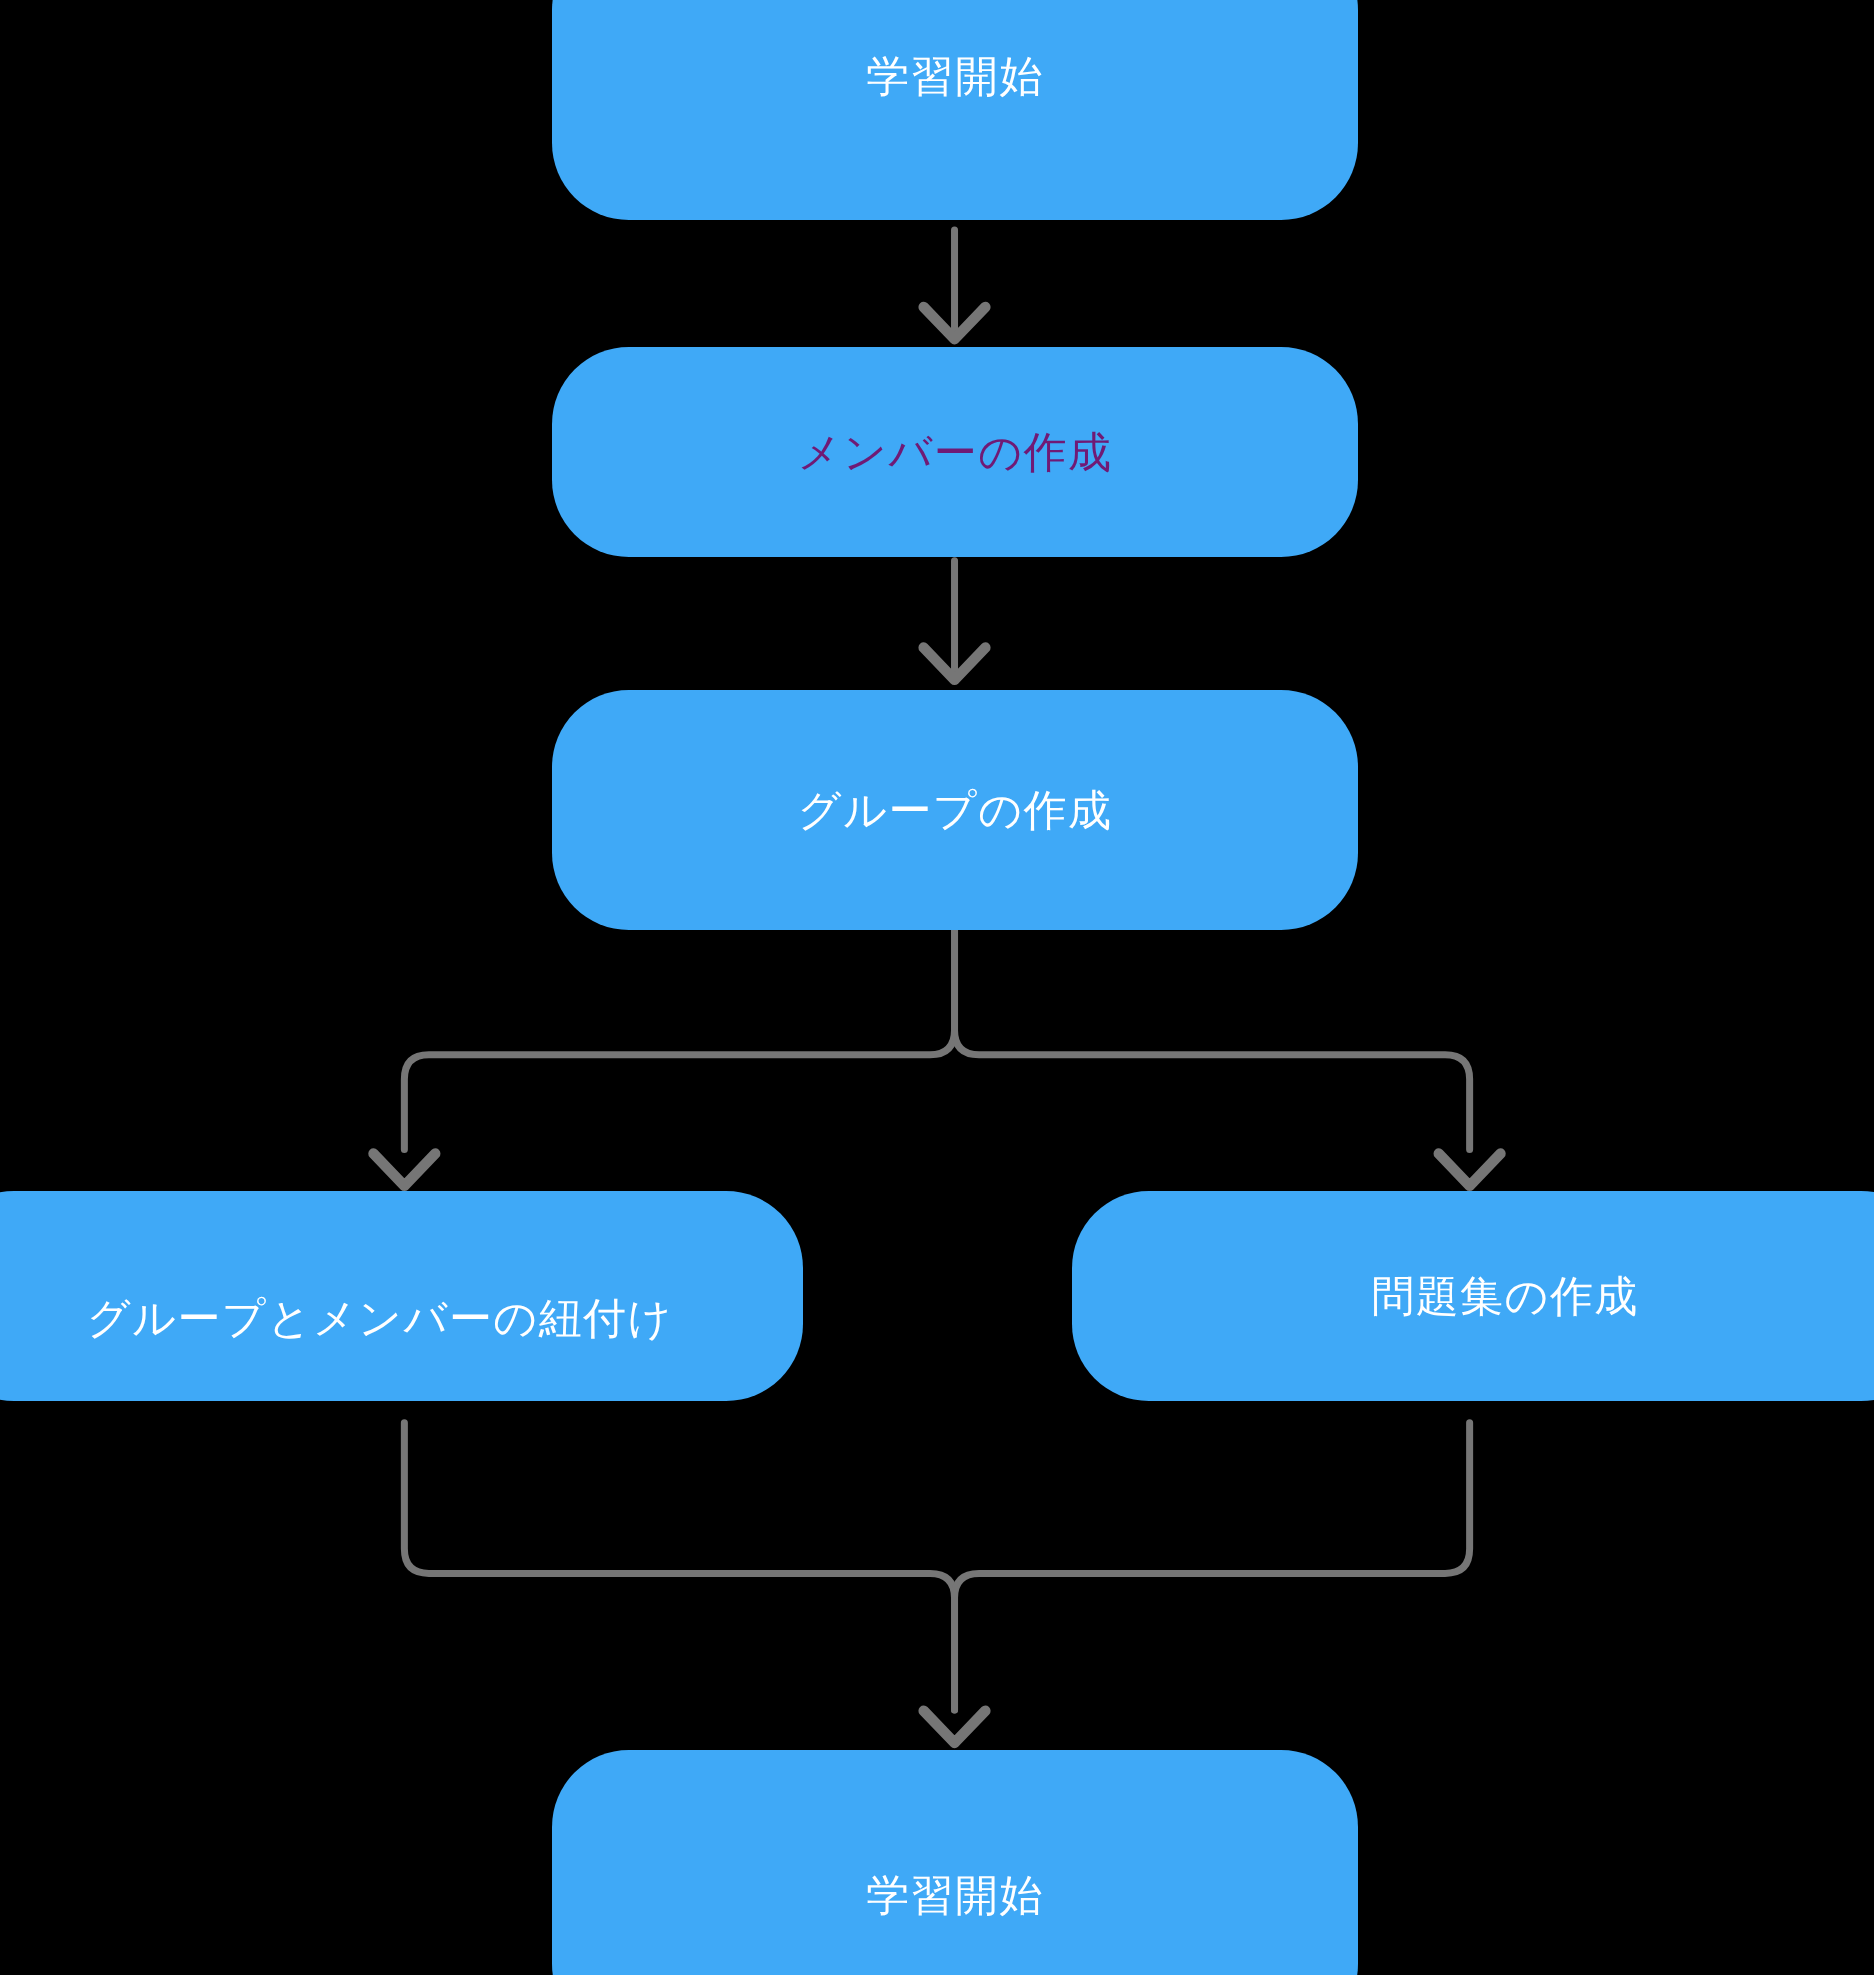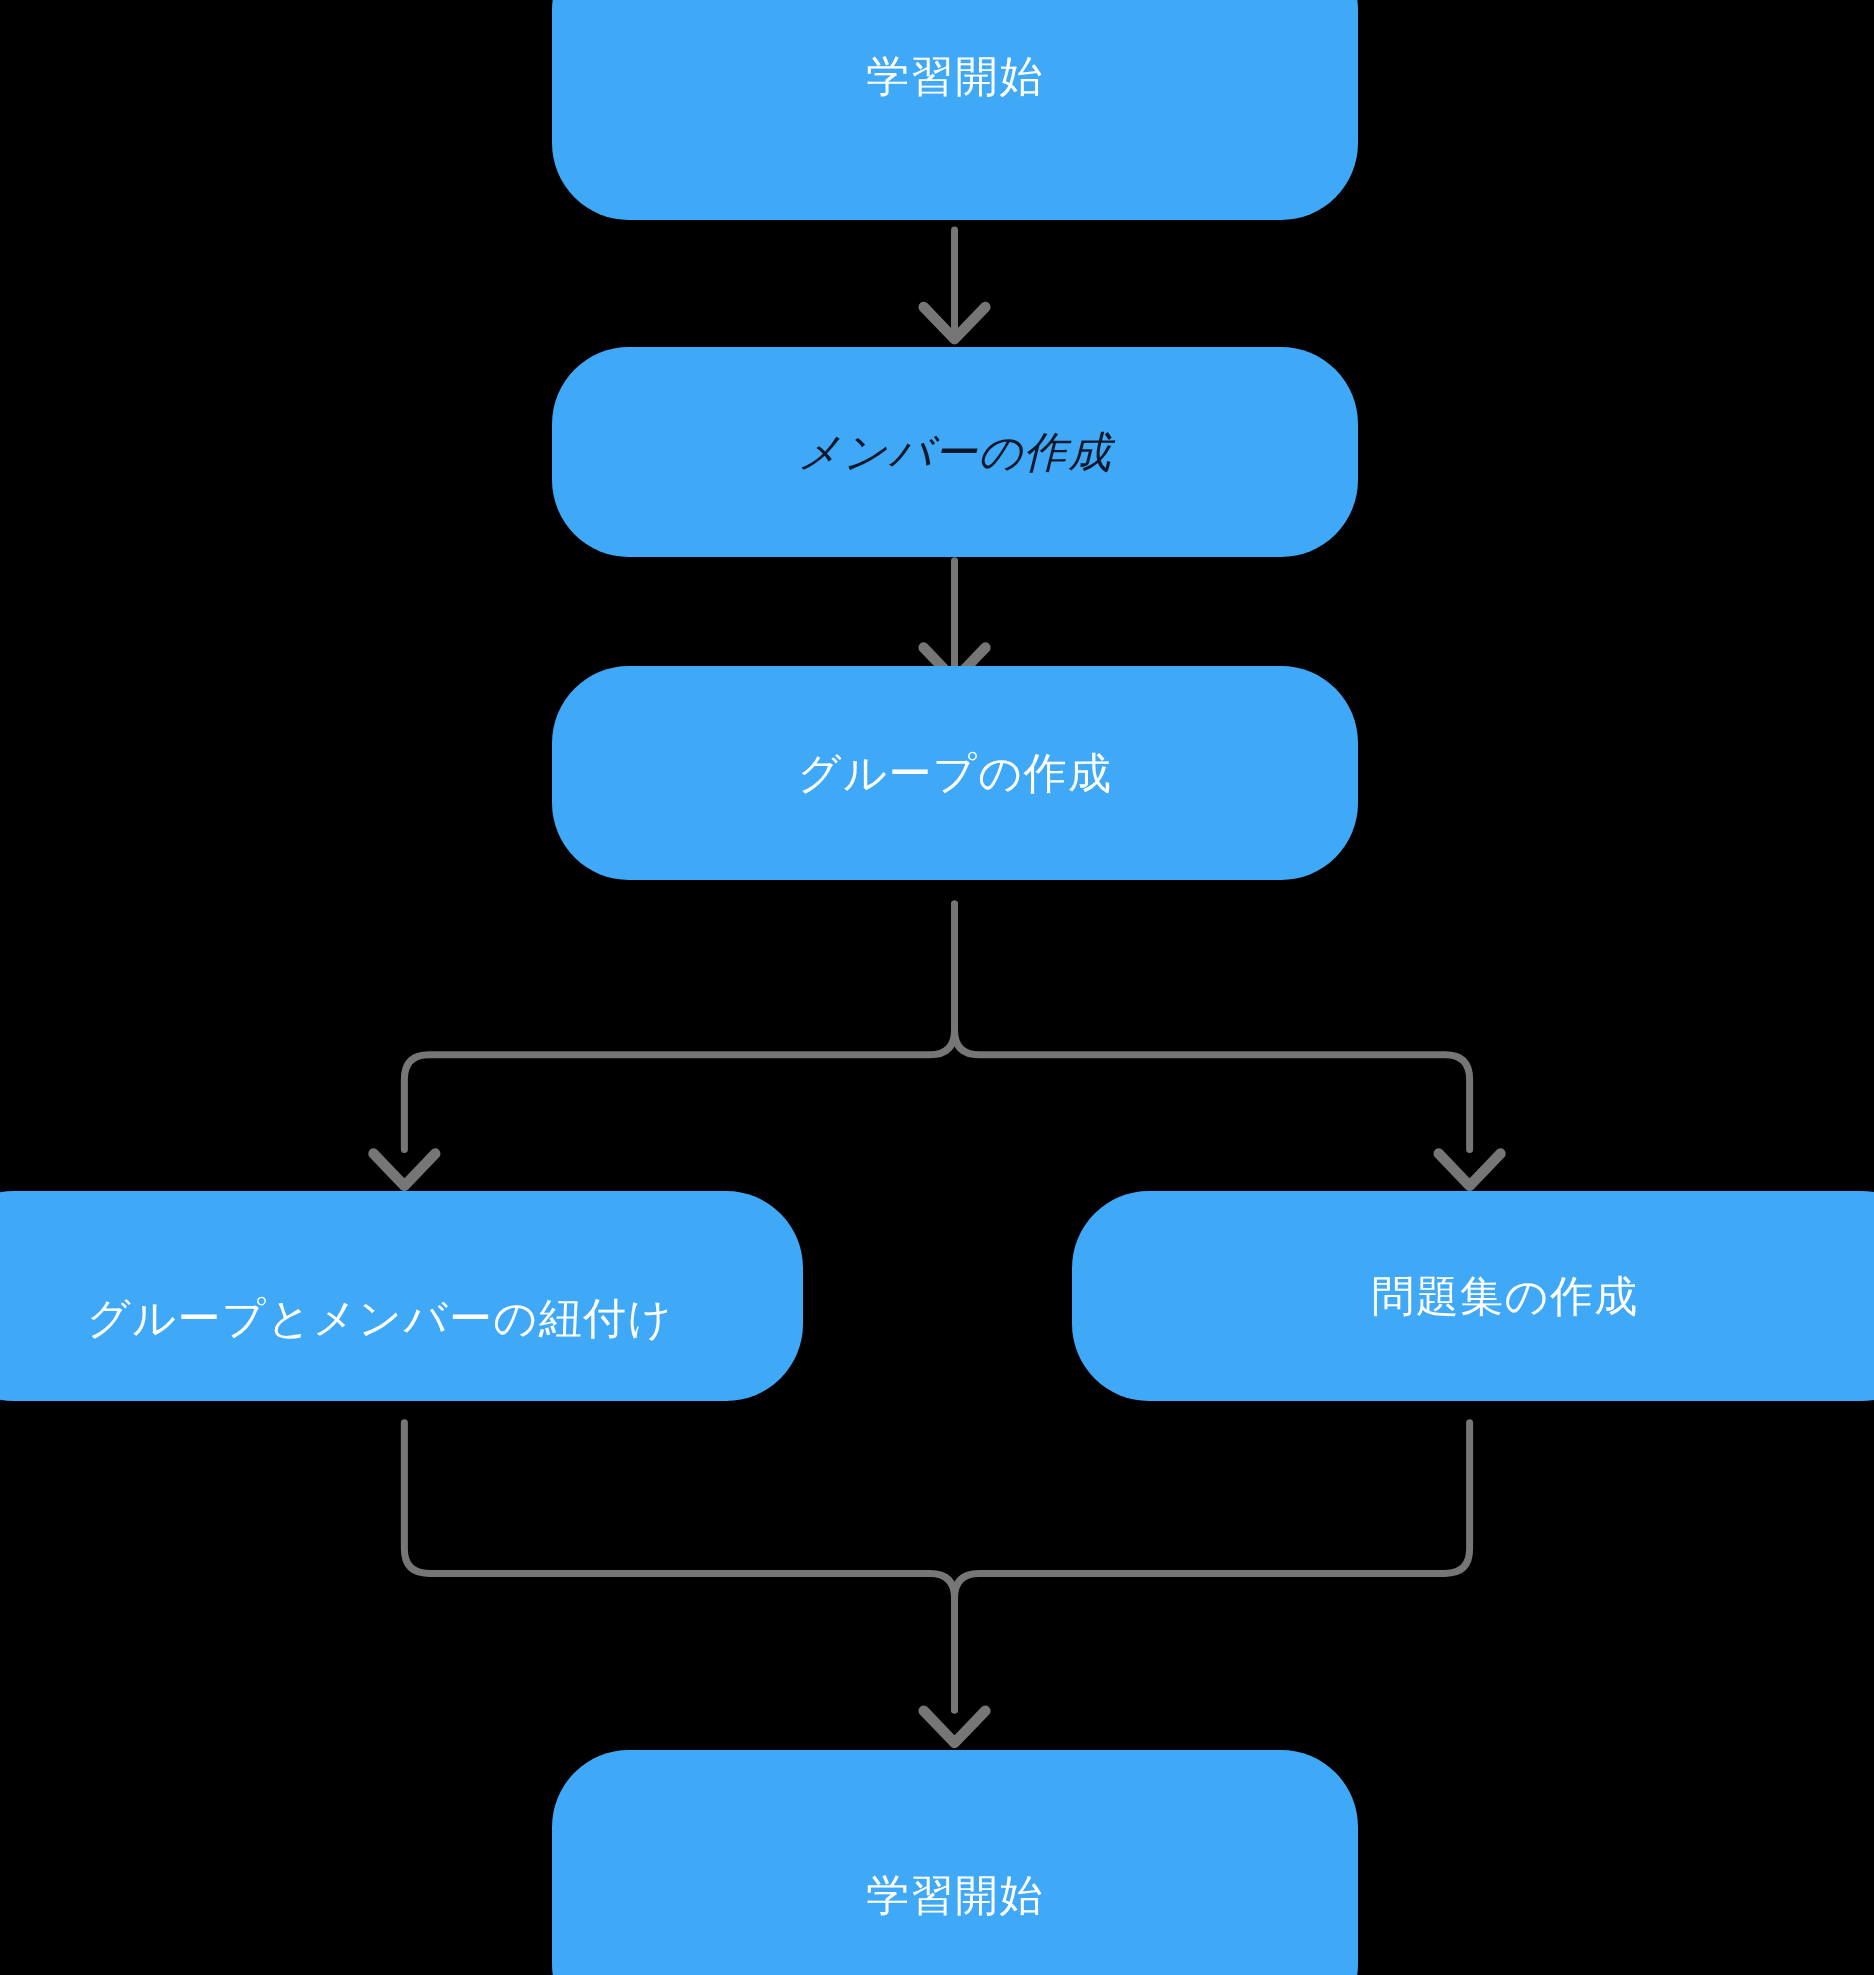--- a/index.html
+++ b/index.html
@@ -34,21 +34,21 @@
     color: #FFFFFF;
     font-size: 43px;
     font-weight: 400;
     letter-spacing: 1.4px;
     line-height: 1;
     white-space: nowrap;
   }
   
   #node-org      { left: 552px;  top: -67px;   width: 806px; height: 287px; }
   #node-member   { left: 552px;  top: 347px;   width: 806px; height: 210px; }
-  #node-group    { left: 552px;  top: 666px;   width: 806px; height: 214px; }
+  #node-group    { left: 552px;  top: 690px;   width: 806px; height: 240px; }
   #node-link     { left: -63px;  top: 1191px;  width: 866px; height: 210px; }
   #node-qset     { left: 1072px; top: 1191px;  width: 866px; height: 210px; }
   #node-start    { left: 552px;  top: 1750px;  width: 806px; height: 291px; }
 
   .node-label {
     pointer-events: none;
   }
   
   #node-link .node-label { transform: translateX(9.8px); margin-top: 44px; }
 </style>
@@ -85,21 +85,21 @@
       <path d="M 577 2030 L 577 2210 Q 577 2245 612 2245 L 1327 2245 Q 1362 2245 1362 2280 L 1362 2440" fill="none" stroke="#767676" stroke-width="10" stroke-linecap="round"></path>
       <path d="M 2097 2030 L 2097 2210 Q 2097 2245 2062 2245 L 1397 2245 Q 1362 2245 1362 2280 L 1362 2440" fill="none" stroke="#767676" stroke-width="10" stroke-linecap="round"></path>
       <use href="#arrowhead-shape" x="1362" y="2487"></use>
     </g>
   </svg>
 
   <div class="node" id="node-org" style="background: rgb(63, 169, 247); color: rgb(255, 255, 255);">
     <span class="node-label">学習開始</span>
   </div>
 
-  <div class="node" id="node-member" style="background: rgb(63, 169, 247); color: #0f172a; font-style: italic;">
+  <div class="node" id="node-member" style="background: rgb(63, 169, 247); color: #701a75;">
     <span class="node-label">メンバーの作成</span>
   </div>
 
   <div class="node" id="node-group" style="background: rgb(63, 169, 247); color: rgb(255, 255, 255);">
     <span class="node-label">グループの作成</span>
   </div>
 
   <div class="node" id="node-link" style="background: rgb(63, 169, 247); color: rgb(255, 255, 255);">
     <span class="node-label">グループとメンバーの紐付け</span>
   </div>

